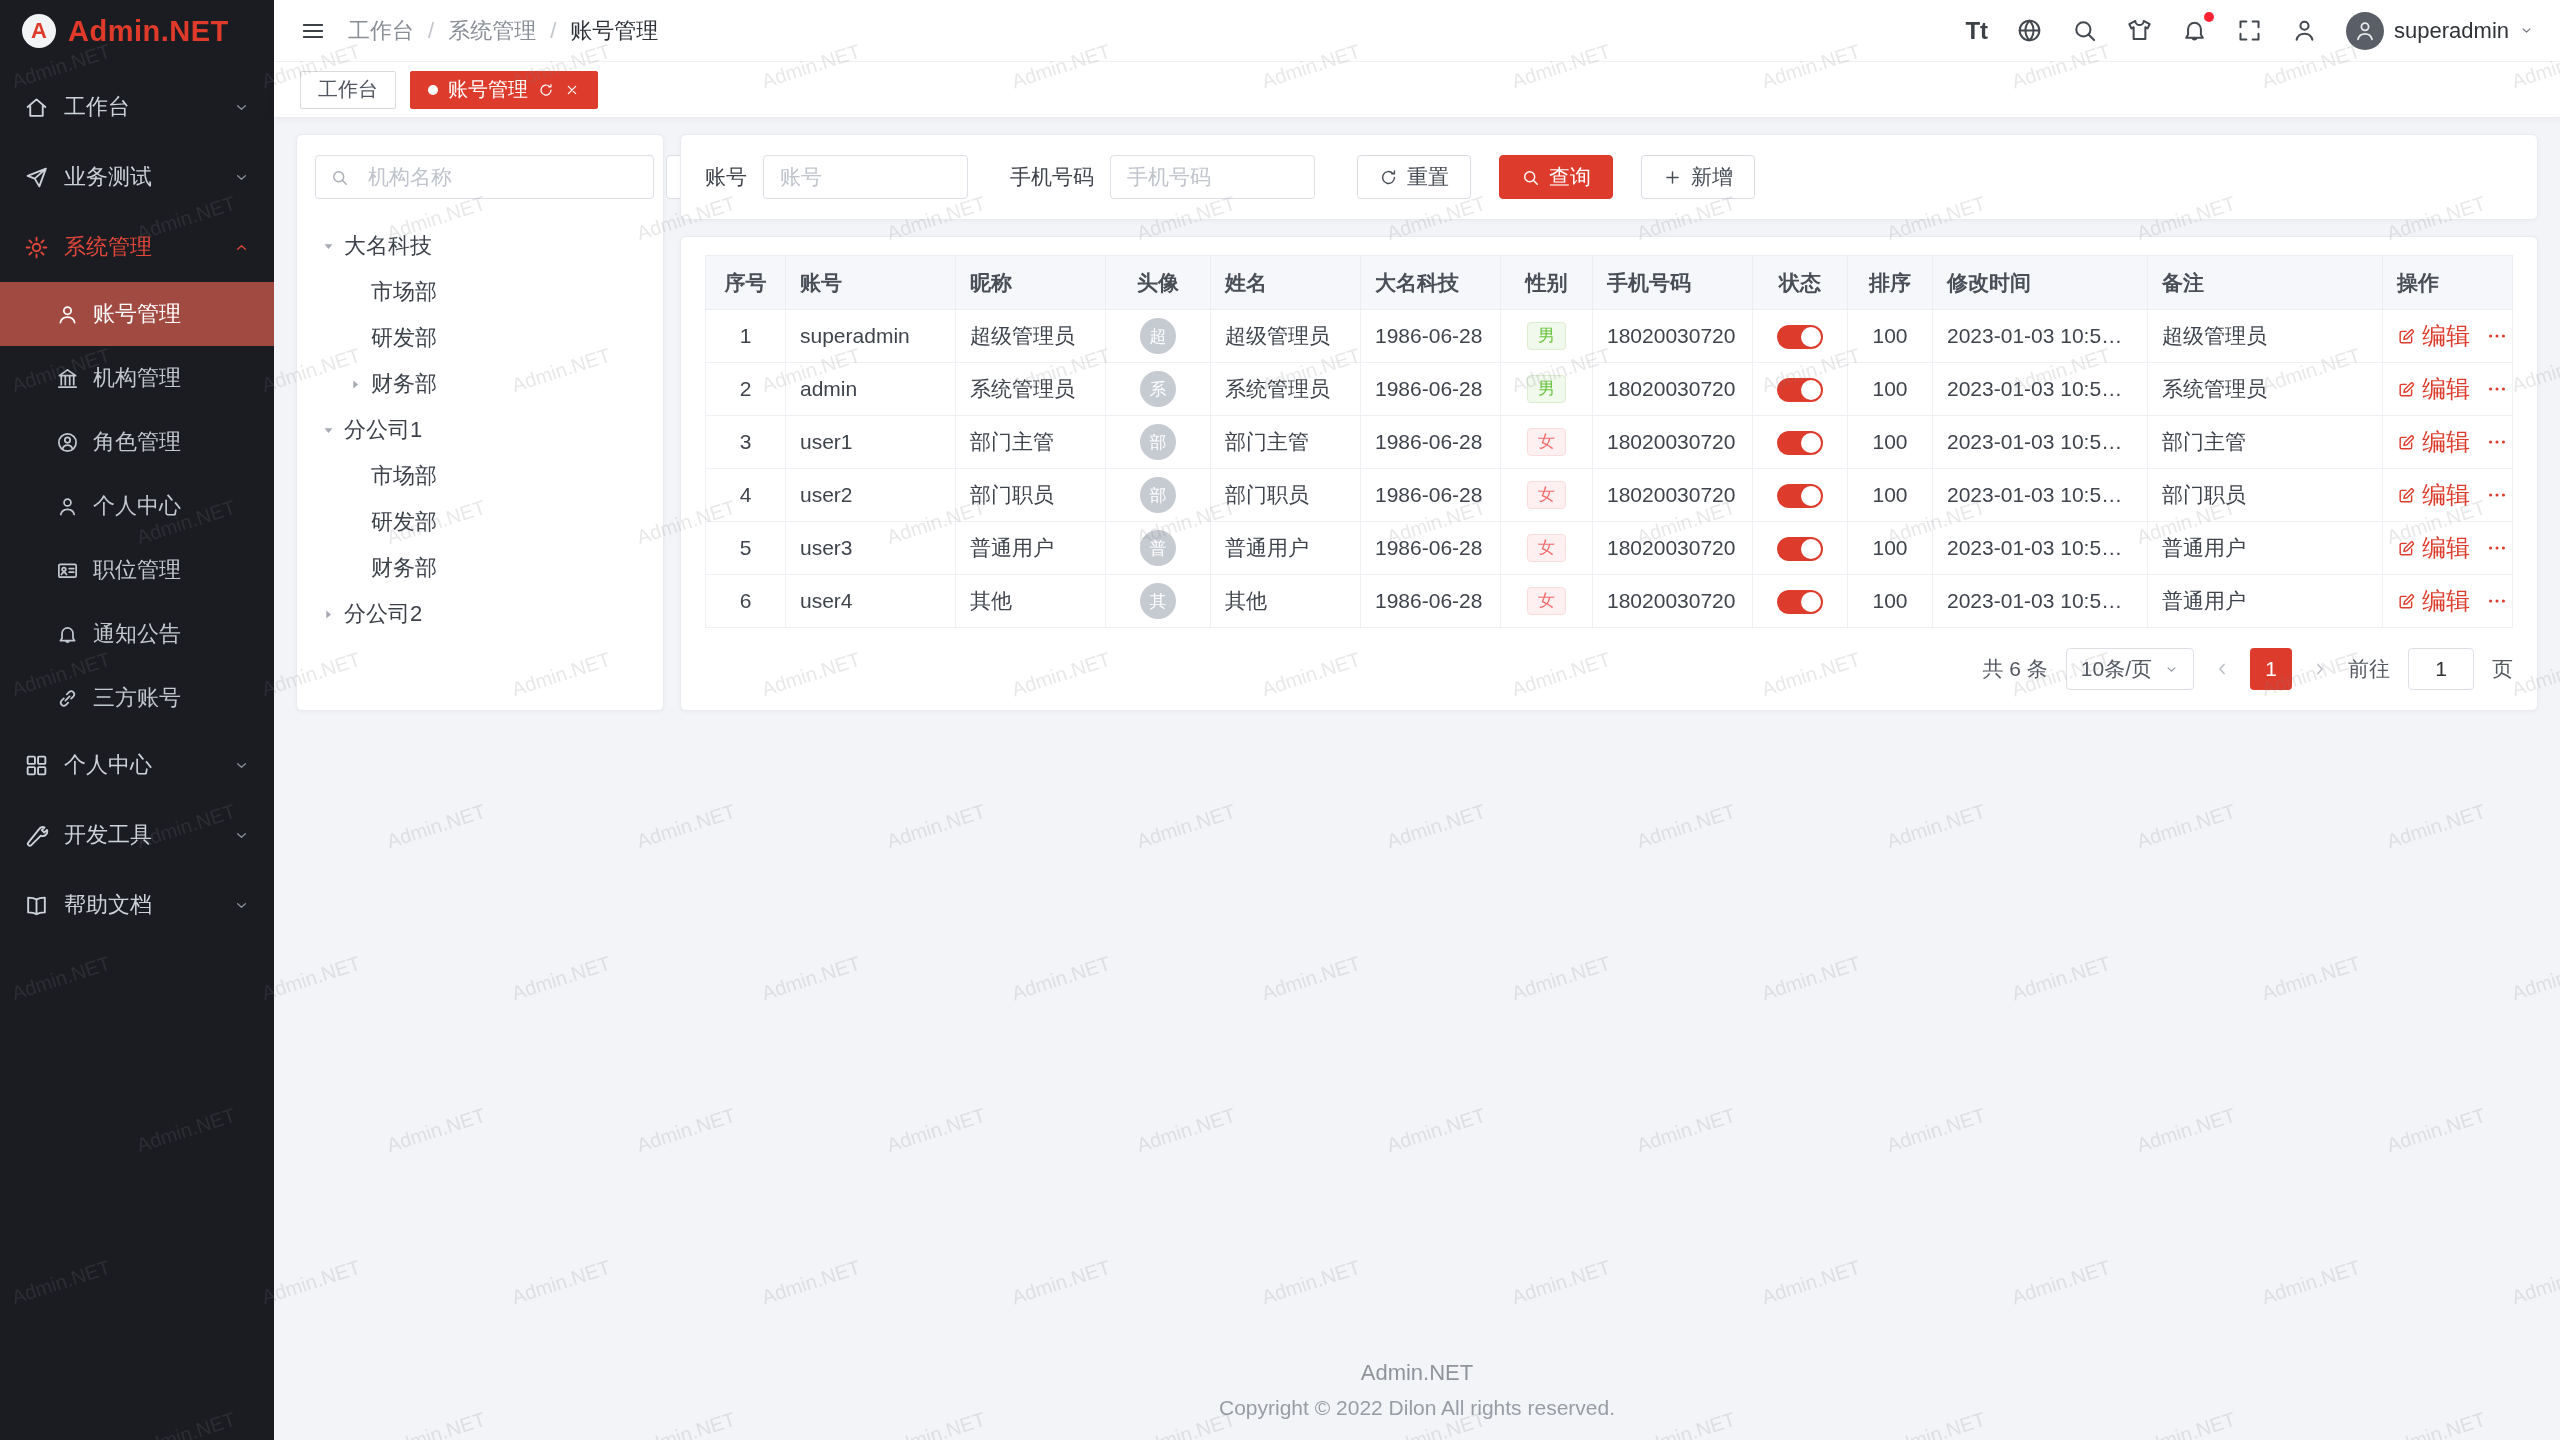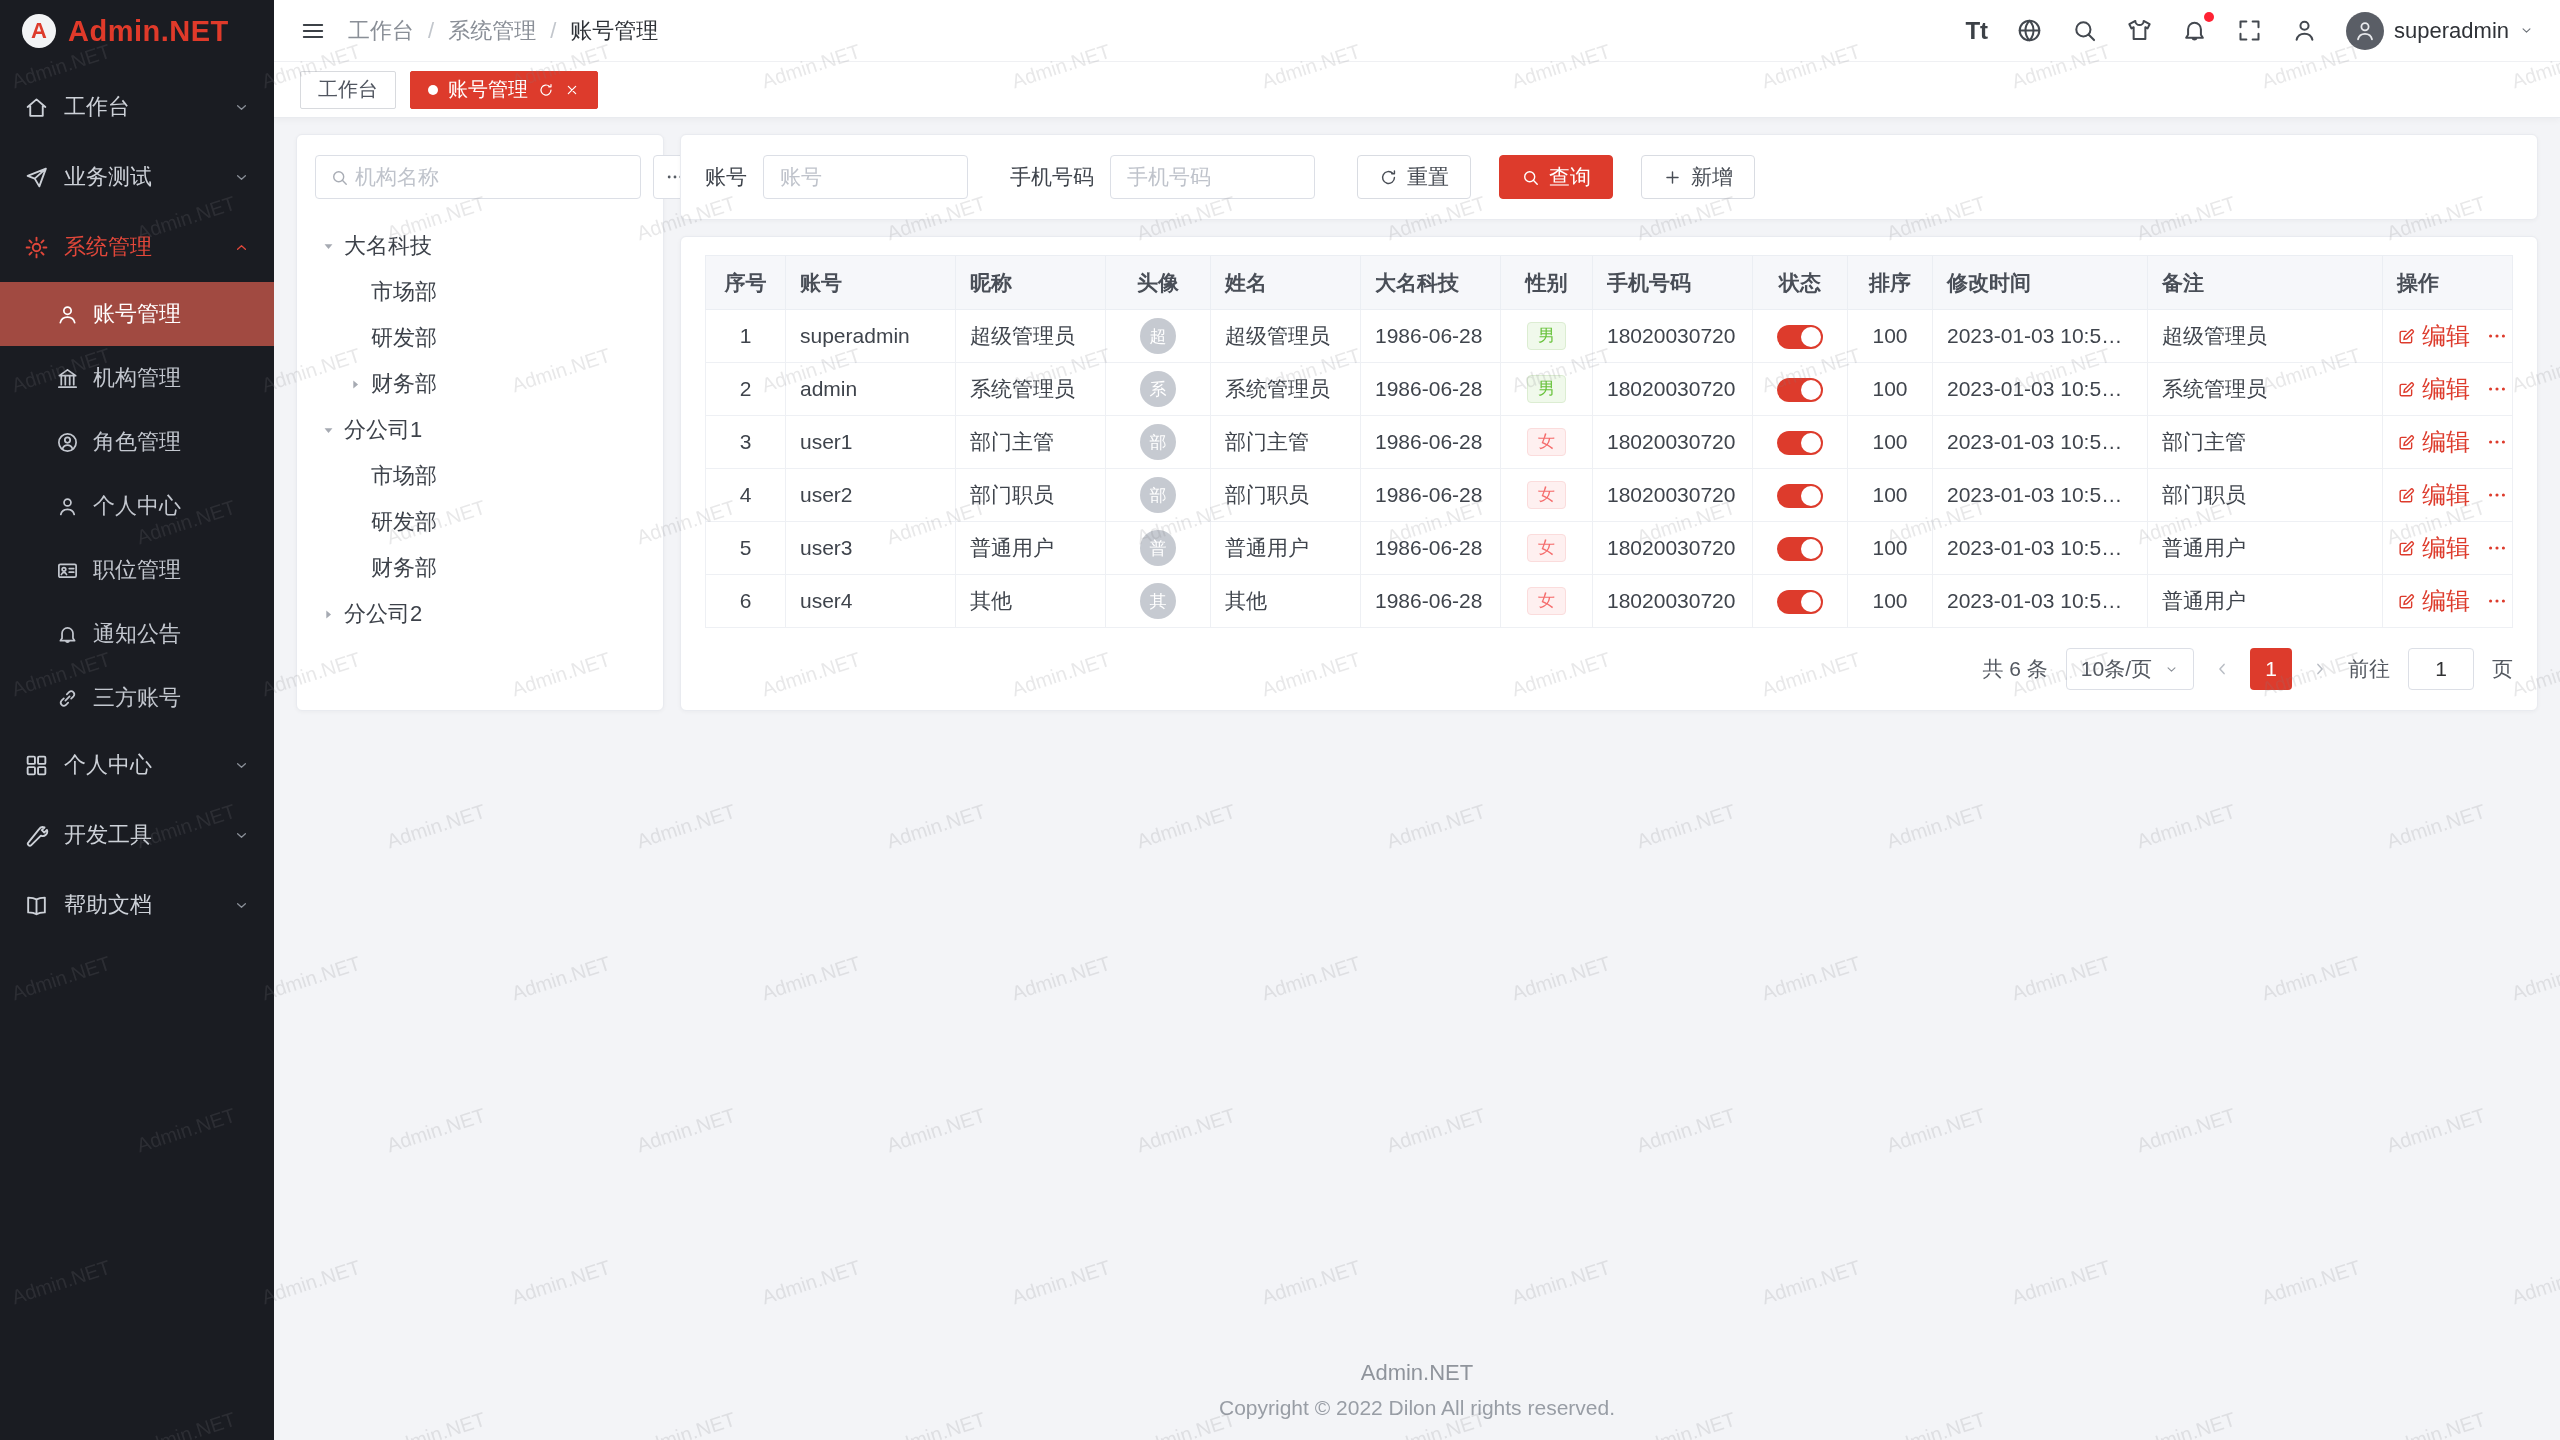--- a/index.html
+++ b/index.html
@@ -47,21 +47,21 @@
 .tag{height:38px;display:inline-flex;align-items:center;gap:10px;padding:0 17px;border:1px solid #d8dade;border-radius:2px;background:#fff;color:#515660;font-size:20px;cursor:pointer}
 .tag.active{background:#dd3b2c;border-color:#dd3b2c;color:#fff}
 .tag .dot{width:10px;height:10px;border-radius:50%;background:#fff}
 
 .workspace{flex:1;display:flex;flex-direction:column;padding:16px 22px 0;min-height:0}
 .panels{display:flex;gap:16px;align-items:stretch}
 .card{background:#fff;border:1px solid #e9ebf0;border-radius:6px;box-shadow:0 1px 4px rgba(0,0,0,.04)}
 .tree-card{width:368px;min-width:368px;padding:20px 18px}
 .right-col{flex:1;min-width:0;display:flex;flex-direction:column;gap:16px}
 .tree-search-row{display:flex;gap:12px}
-.tree-search{flex:1;height:44px;border:1px solid #dcdfe6;border-radius:4px;display:flex;align-items:center;gap:6px;padding:0 14px;background:#fff}
+.tree-search{flex:1;height:44px;border:1px solid #dcdfe6;border-radius:4px;display:flex;align-items:center;gap:19px;padding:0 14px;background:#fff}
 .tree-search .ic{width:19px;height:19px;color:#a9adb5}
 .tree-search input{border:none;outline:none;flex:1;font-size:21px;font-family:inherit;color:#303133;min-width:0;background:transparent}
 .tree-search input::placeholder{color:#bfc3cb}
 .more-btn{width:44px;min-width:44px;height:44px;border:1px solid #dcdfe6;border-radius:4px;background:#fff;display:inline-flex;align-items:center;justify-content:center;color:#565b63;cursor:pointer}
 .more-btn .ic{width:20px;height:20px}
 .tree{margin-top:24px}
 .tree-row{height:46px;display:flex;align-items:center;gap:6px;font-size:22px;color:#3d424a;cursor:pointer}
 
 .filter-card{padding:20px 24px;display:flex;align-items:center;gap:16px}
 .flabel{color:#3e434b;white-space:nowrap}

